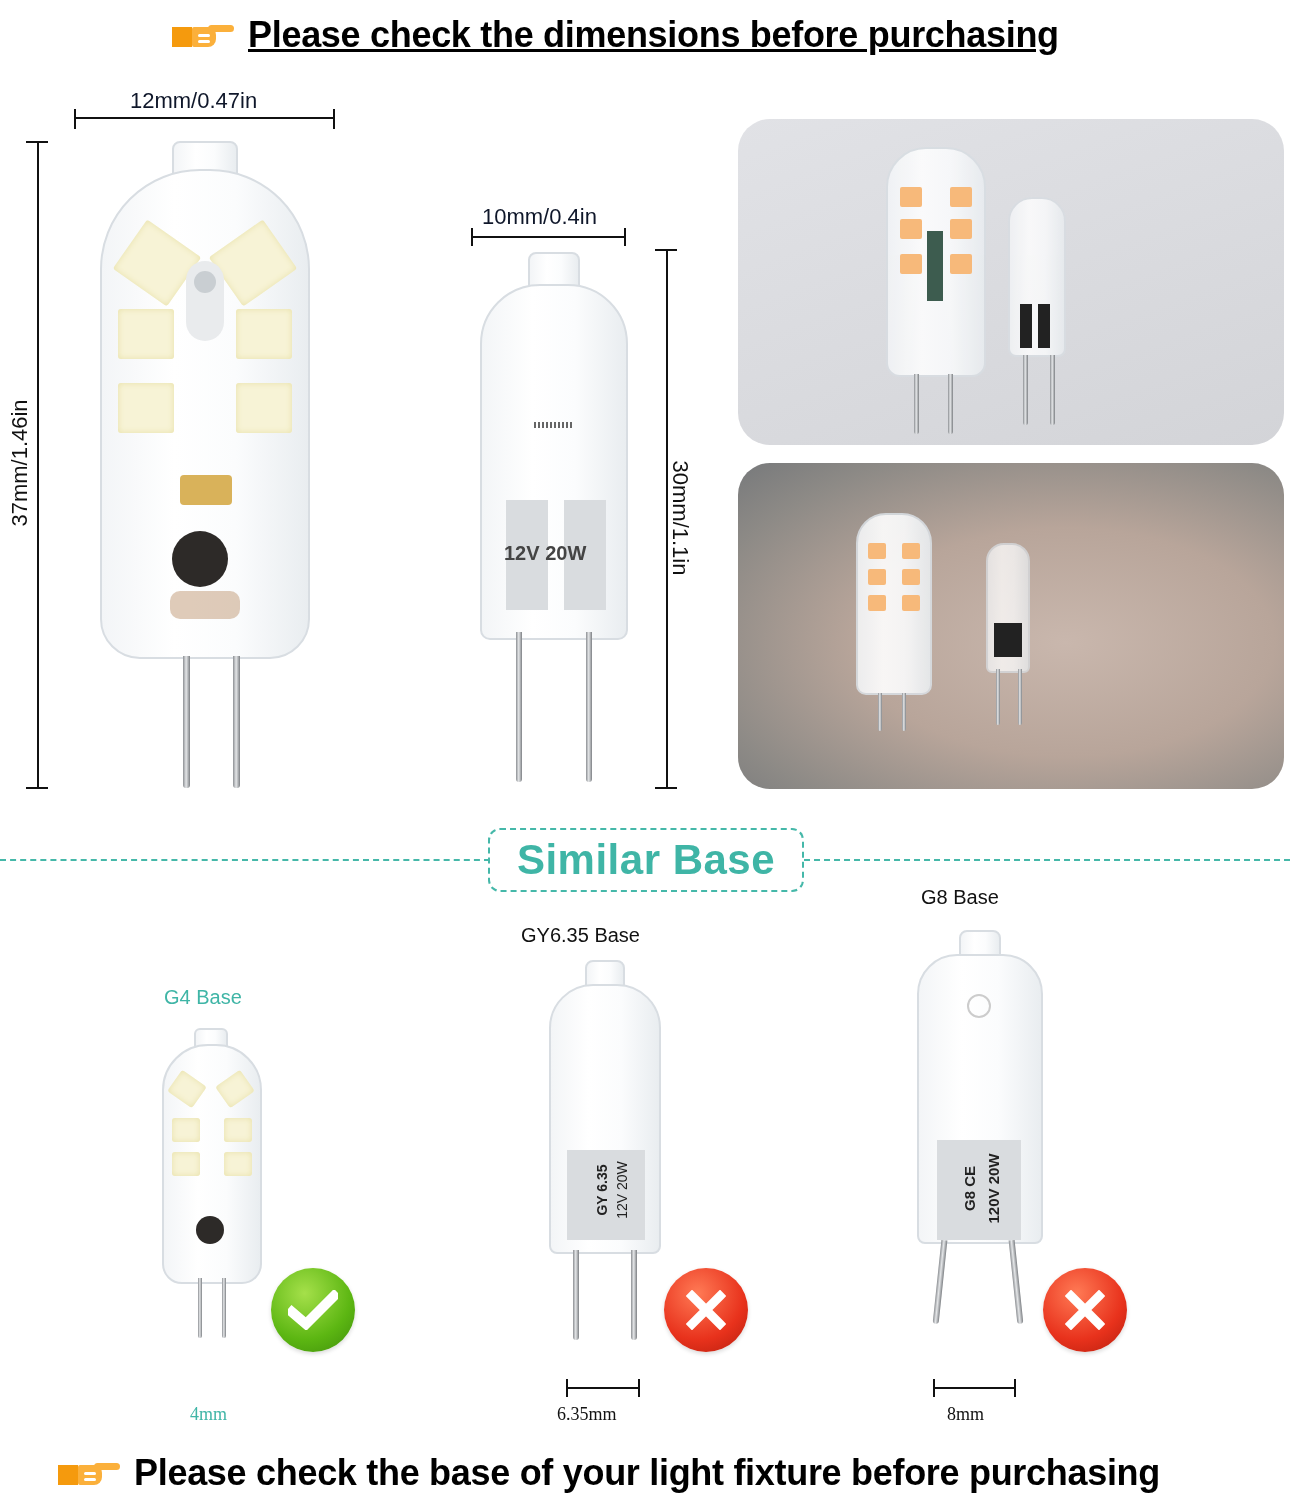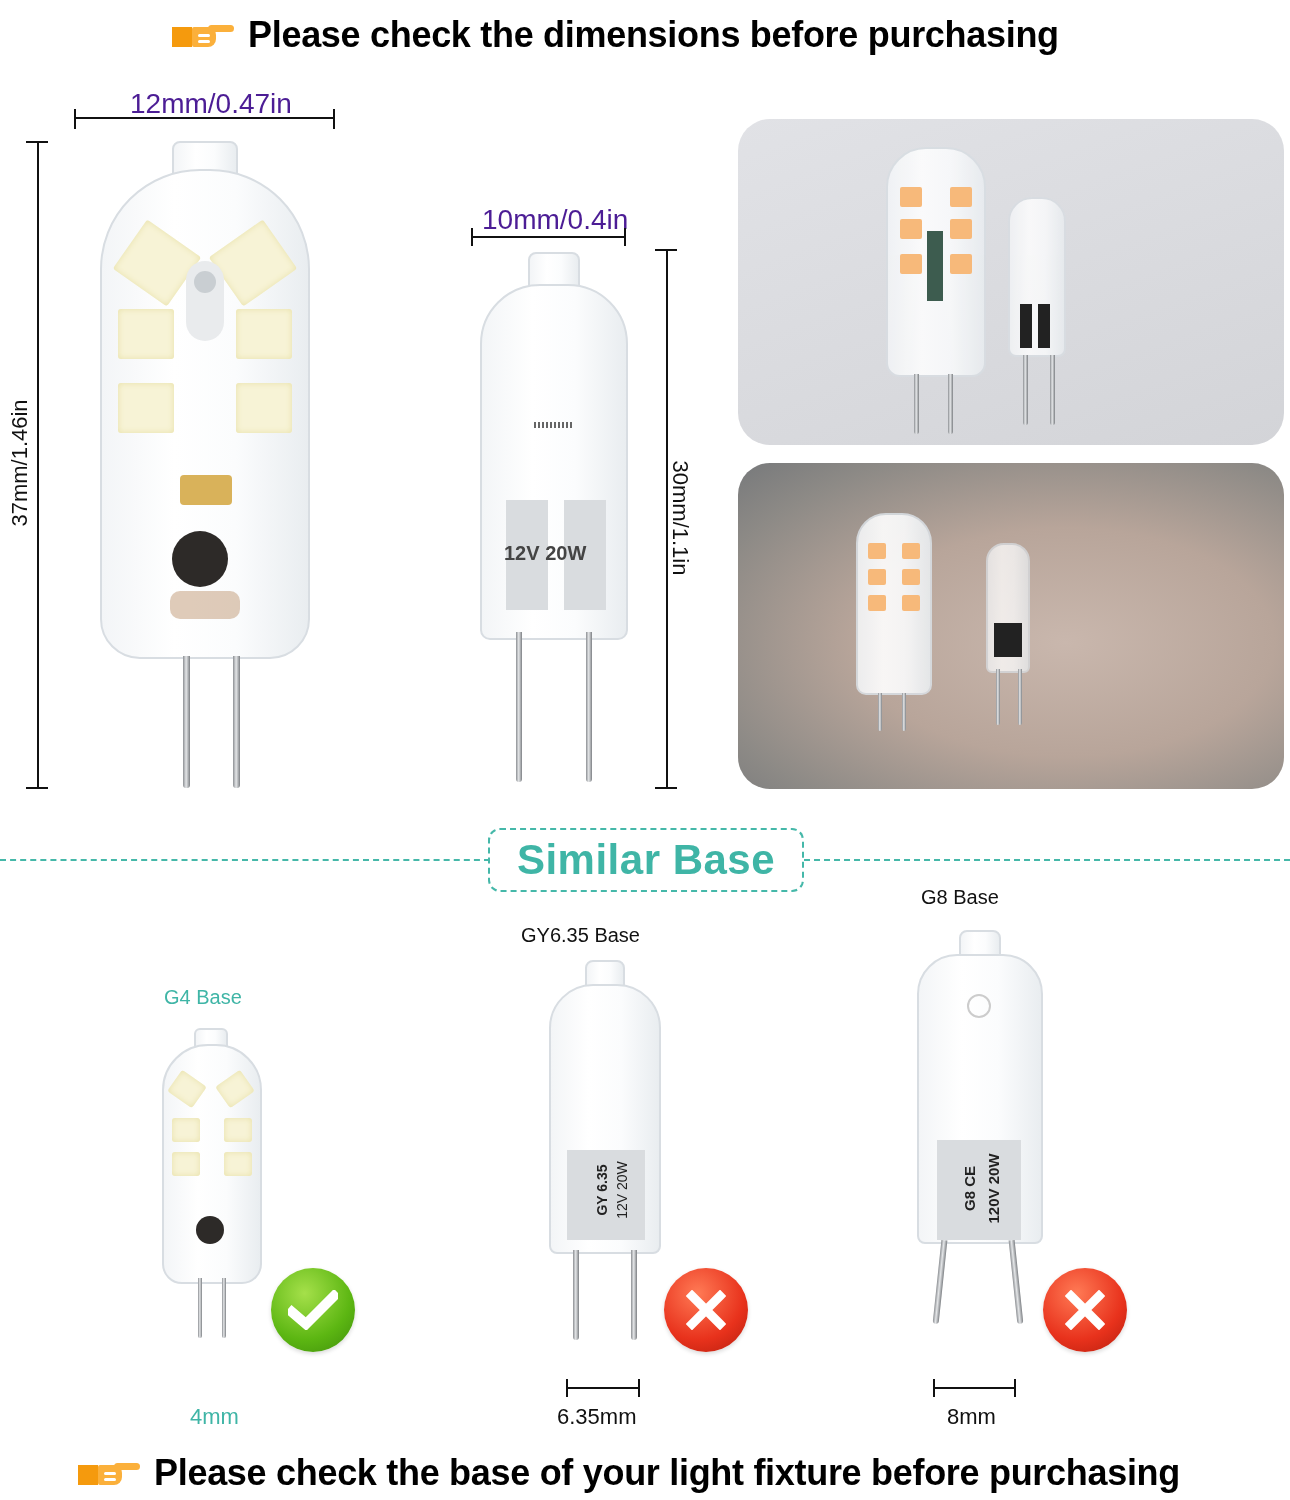--- a/index.html
+++ b/index.html
@@ -8,21 +8,21 @@
   .abs { position: absolute; }
 
   .headline { display: flex; align-items: center; font-weight: bold; color: #000; font-size: 36px; letter-spacing: -0.3px; white-space: nowrap; }
   .hand-icon { width: 62px; height: 30px; margin-right: 14px; position: relative; }
   .hand-icon .cuff { position: absolute; left: 0; top: 7px; width: 20px; height: 20px; background: #f59a0d; }
   .hand-icon .palm { position: absolute; left: 20px; top: 7px; width: 24px; height: 20px; background: #fbb03b; border-radius: 2px 8px 8px 2px; }
   .hand-icon .finger { position: absolute; left: 36px; top: 5px; width: 26px; height: 7px; background: #fbb03b; border-radius: 4px; }
   .hand-icon .knuckle { position: absolute; left: 26px; top: 14px; width: 12px; height: 3px; background: #fff; border-radius: 2px; }
   .hand-icon .knuckle2 { position: absolute; left: 26px; top: 20px; width: 12px; height: 3px; background: #fff; border-radius: 2px; }
 
-  .dim-text { font-size: 28px; color: #4c1d95; white-space: nowrap; }
+  .dim-text { font-size: 22px; color: #0f172a; white-space: nowrap; }
   .hline { background: #111; height: 2px; }
   .vline { background: #111; width: 2px; }
   .tick-v { background: #111; width: 2px; height: 16px; }
   .tick-h { background: #111; height: 2px; width: 16px; }
   .rot-text { font-size: 22px; color: #111; white-space: nowrap; transform-origin: center center; }
 
   
   .glass { border: 2px solid #d8dde2; background: linear-gradient(90deg, #f3f5f7 0%, #ffffff 35%, #fbfcfd 65%, #e9edf0 100%); }
   .pin { width: 7px; background: linear-gradient(90deg, #8c8f93, #e4e6e8 45%, #7d8084); border-radius: 0 0 3px 3px; }
   .led { background: #f7f3d6; border-radius: 3px; box-shadow: inset 0 0 6px #e8e1a8; }
@@ -35,26 +35,26 @@
 
   .teal { color: #3fb5a6; }
   .dash-line { border-top: 2px dashed #45b8a9; height: 0; }
   .similar-box { border: 2px dashed #45b8a9; border-radius: 12px; font-weight: bold; font-size: 42px; color: #3fb5a6; display: flex; align-items: center; justify-content: center; letter-spacing: 0.5px; background: #fff; }
 
   .base-title { font-size: 20px; white-space: nowrap; }
   .badge { width: 84px; height: 84px; border-radius: 50%; display: flex; align-items: center; justify-content: center; }
   .badge-ok { background: radial-gradient(circle at 40% 30%, #a5e04a, #5cb612 60%, #3e8d0b 100%); box-shadow: 0 2px 4px rgba(0,0,0,0.15); }
   .badge-no { background: radial-gradient(circle at 40% 30%, #ff7a55, #e8321c 60%, #b51d0d 100%); box-shadow: 0 2px 4px rgba(0,0,0,0.15); }
 
-  .gap-label { font-size: 22px; white-space: nowrap; }
+  .gap-label { font-size: 18px; white-space: nowrap; font-family: Liberation Serif, serif; }
 </style>
 </head>
 <body>
 
-<div class="abs headline" style="left:172px; top:14px;">
+<div class="abs headline" style="left:172px; top:14px;text-decoration:underline;">
   <div class="hand-icon">
     <div class="cuff"></div>
       <div class="palm"></div>
       <div class="finger"></div>
       <div class="knuckle"></div>
       <div class="knuckle2"></div>
   </div>
   <span>Please check the dimensions before purchasing</span>
 </div>
 
@@ -200,21 +200,21 @@
 <div class="abs badge badge-no" style="left:1043px; top:1268px;">
   <svg width="40" height="40" viewBox="0 0 40 40">
     <path d="M6 6 L34 34 M34 6 L6 34" stroke="#fff" stroke-width="9" stroke-linecap="square"></path>
   </svg>
 </div>
 <div class="abs hline" style="left:934px; top:1387px; width:82px;"></div>
 <div class="abs tick-v" style="left:933px; top:1379px; height:18px;"></div>
 <div class="abs tick-v" style="left:1014px; top:1379px; height:18px;"></div>
 <div class="abs gap-label" style="left:947px; top:1404px;">8mm</div>
 
-<div class="abs headline" style="left:58px; top:1452px;margin-left:20px;">
+<div class="abs headline" style="left:58px; top:1452px;">
   <div class="hand-icon">
     <div class="cuff"></div>
       <div class="palm"></div>
       <div class="finger"></div>
       <div class="knuckle"></div>
       <div class="knuckle2"></div>
   </div>
   <span>Please check the base of your light fixture before purchasing</span>
 </div>
 

